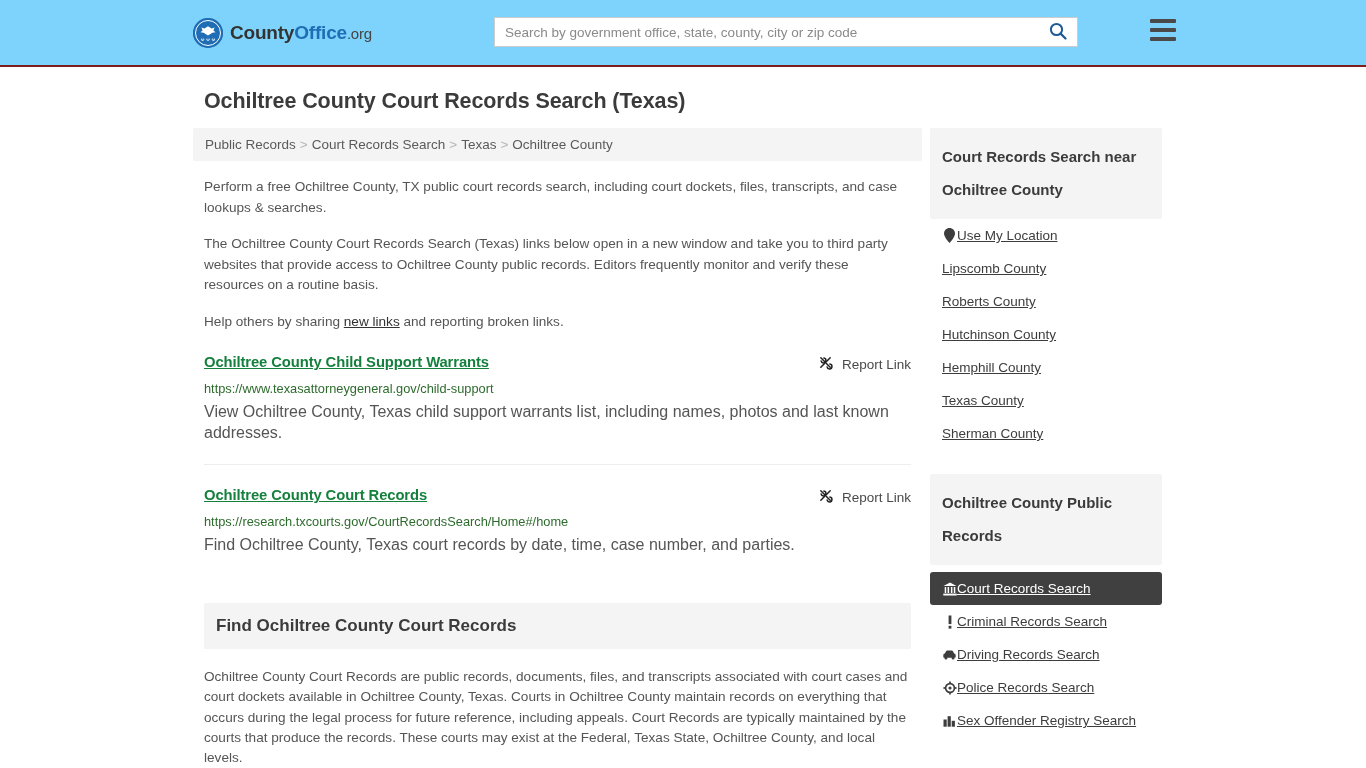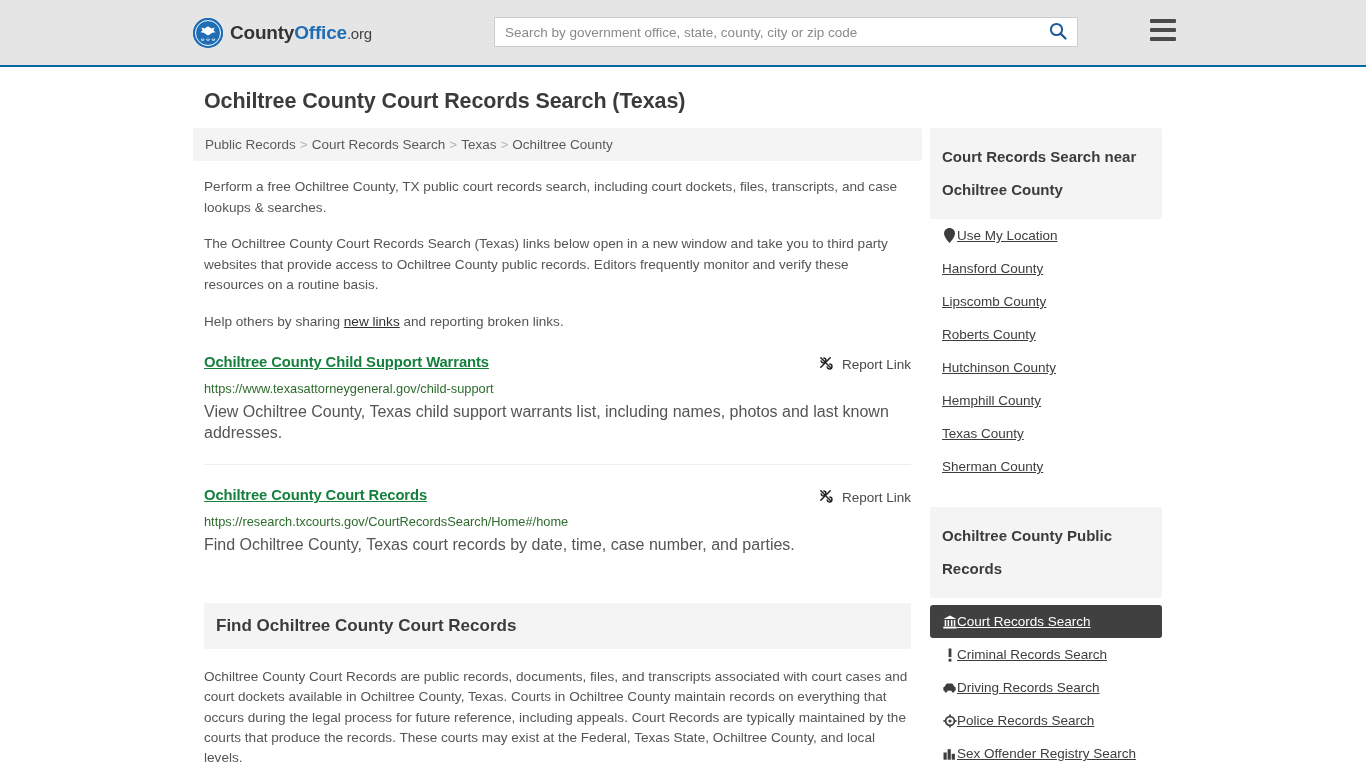--- a/index.html
+++ b/index.html
@@ -8,22 +8,22 @@
     width: 1366px; height: 768px;
     overflow: hidden;
     background: #ffffff;
     font-family: "Liberation Sans", sans-serif;
     -webkit-font-smoothing: antialiased;
   }
 
   
   .site-header {
     height: 67px;
-    background: #e5e5e5;
-    border-bottom: 2px solid #0369a1;
+    background: #7dd3fc;
+    border-bottom: 2px solid #7f1d1d;
     display: flex;
     align-items: center;
     position: relative;
   }
   .logo-wrap {
     display: flex;
     align-items: center;
     margin-left: 193px;
     gap: 7px;
     cursor: pointer;
@@ -360,23 +360,20 @@
         <ul class="side-list">
           <li class="side-item">
             <span class="side-icon">
               <svg width="11" height="15" viewBox="0 0 11 15">
                 <path d="M5.5 0 C2.46 0 0 2.46 0 5.5 C0 9.2 5.5 15 5.5 15 C5.5 15 11 9.2 11 5.5 C11 2.46 8.54 0 5.5 0 Z" fill="#3d3d3d"></path>
               </svg>
             </span>
             <span class="lbl">Use My Location</span>
           </li>
           <li class="side-item no-icon-pad">
-            <span class="lbl">Hansford County</span>
-          </li>
-          <li class="side-item no-icon-pad">
             <span class="lbl">Lipscomb County</span>
           </li>
           <li class="side-item no-icon-pad">
             <span class="lbl">Roberts County</span>
           </li>
           <li class="side-item no-icon-pad">
             <span class="lbl">Hutchinson County</span>
           </li>
           <li class="side-item no-icon-pad">
             <span class="lbl">Hemphill County</span>

